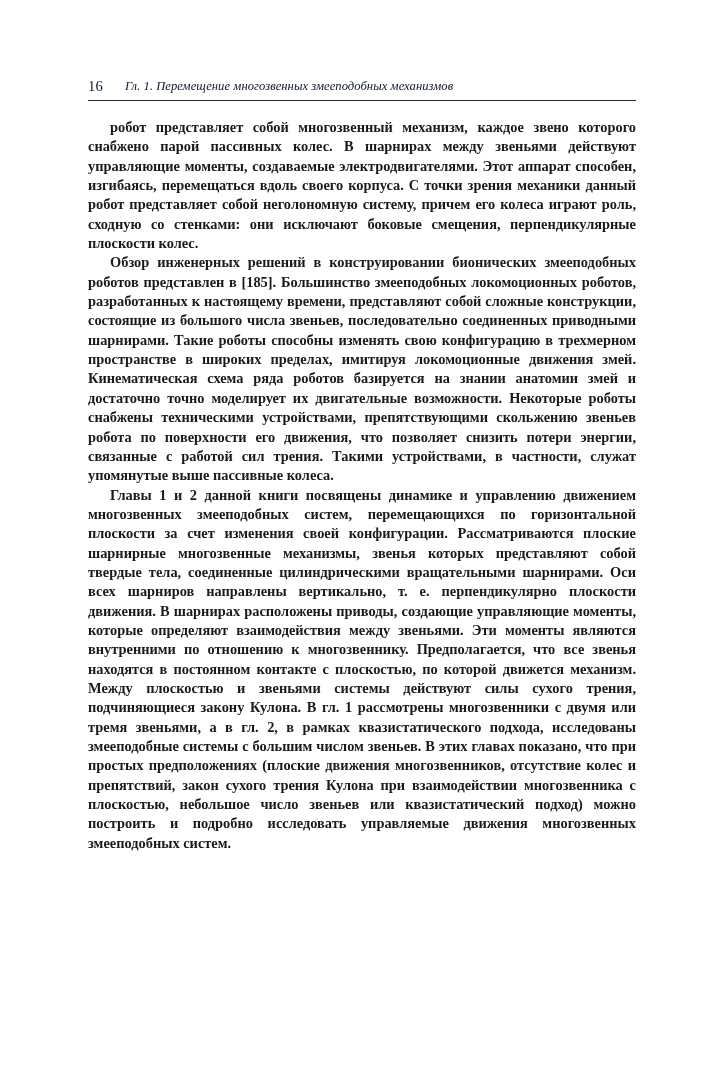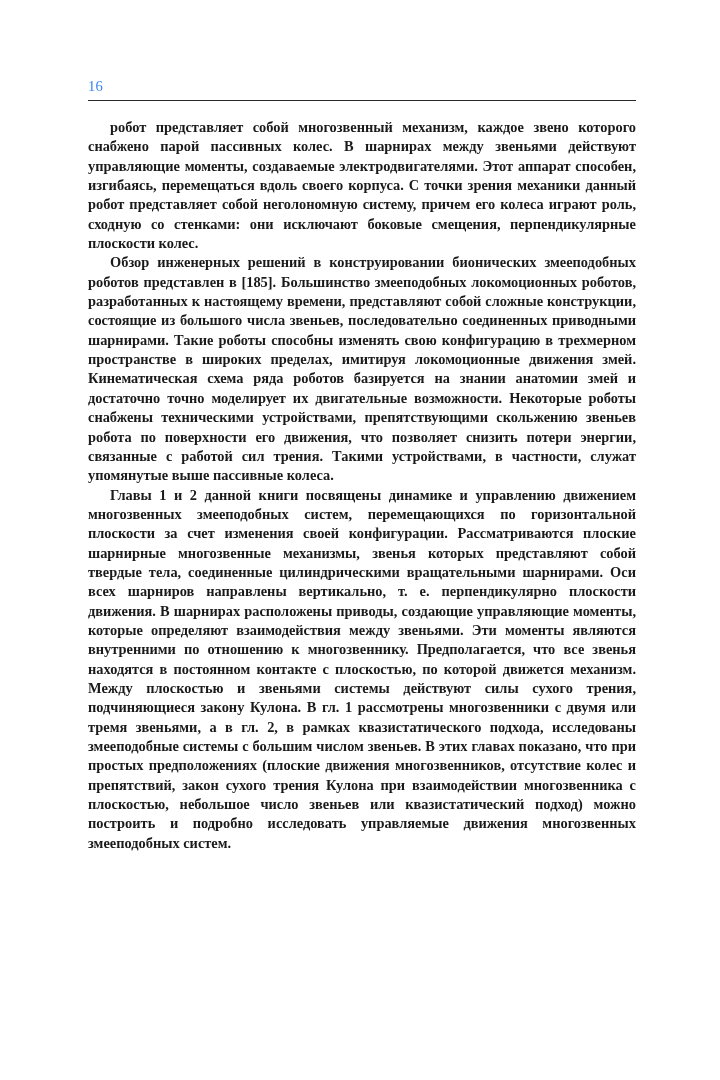--- a/index.html
+++ b/index.html
@@ -25,21 +25,21 @@
   .content {
     position: absolute;
     left: 88px;
     top: 78px;
     width: 548px;
   }
   .running-head {
     display: flex;
     align-items: center;
     font-size: 12.5px;
-    color: #3b82f6;
+    color: #0f172a;
     padding-bottom: 5px;
     border-bottom: 1.1px solid #2a2a2a;
   }
   .page-number {
     font-size: 14.5px;
     font-family: "Liberation Serif", "DejaVu Serif", serif;
     letter-spacing: 0.2px;
   }
   .head-title {
     font-style: italic;
@@ -65,20 +65,21 @@
   }
 </style>
 </head>
 <body>
 
 <div class="page">
   <div class="content">
 
     <div class="running-head">
       <span class="page-number">16</span>
+      <span class="head-title">Гл. 1. Перемещение многозвенных змееподобных механизмов</span>
     </div>
 
     <div class="body-text">
       <p>робот представляет собой многозвенный механизм, каждое звено которого снабжено парой пассивных колес. В шарнирах между звеньями действуют управляющие моменты, создаваемые электродвигателями. Этот аппарат способен, изгибаясь, перемещаться вдоль своего корпуса. С точки зрения механики данный робот представляет собой неголономную систему, причем его колеса играют роль, сходную со стенками: они исключают боковые смещения, перпендикулярные плоскости колес.</p>
       <p>Обзор инженерных решений в конструировании бионических змееподобных роботов представлен в [185]. Большинство змееподобных локомоционных роботов, разработанных к настоящему времени, представляют собой сложные конструкции, состоящие из большого числа звеньев, последовательно соединенных приводными шарнирами. Такие роботы способны изменять свою конфигурацию в трехмерном пространстве в широких пределах, имитируя локомоционные движения змей. Кинематическая схема ряда роботов базируется на знании анатомии змей и достаточно точно моделирует их двигательные возможности. Некоторые роботы снабжены техническими устройствами, препятствующими скольжению звеньев робота по поверхности его движения, что позволяет снизить потери энергии, связанные с работой сил трения. Такими устройствами, в частности, служат упомянутые выше пассивные колеса.</p>
       <p>Главы 1 и 2 данной книги посвящены динамике и управлению движением многозвенных змееподобных систем, перемещающихся по горизонтальной плоскости за счет изменения своей конфигурации. Рассматриваются плоские шарнирные многозвенные механизмы, звенья которых представляют собой твердые тела, соединенные цилиндрическими вращательными шарнирами. Оси всех шарниров направлены вертикально, т. е. перпендикулярно плоскости движения. В шарнирах расположены приводы, создающие управляющие моменты, которые определяют взаимодействия между звеньями. Эти моменты являются внутренними по отношению к многозвеннику. Предполагается, что все звенья находятся в постоянном контакте с плоскостью, по которой движется механизм. Между плоскостью и звеньями системы действуют силы сухого трения, подчиняющиеся закону Кулона. В гл. 1 рассмотрены многозвенники с двумя или тремя звеньями, а в гл. 2, в рамках квазистатического подхода, исследованы змееподобные системы с большим числом звеньев. В этих главах показано, что при простых предположениях (плоские движения многозвенников, отсутствие колес и препятствий, закон сухого трения Кулона при взаимодействии многозвенника с плоскостью, небольшое число звеньев или квазистатический подход) можно построить и подробно исследовать управляемые движения многозвенных змееподобных систем.</p>
     </div>
 
   </div>
 </div>

